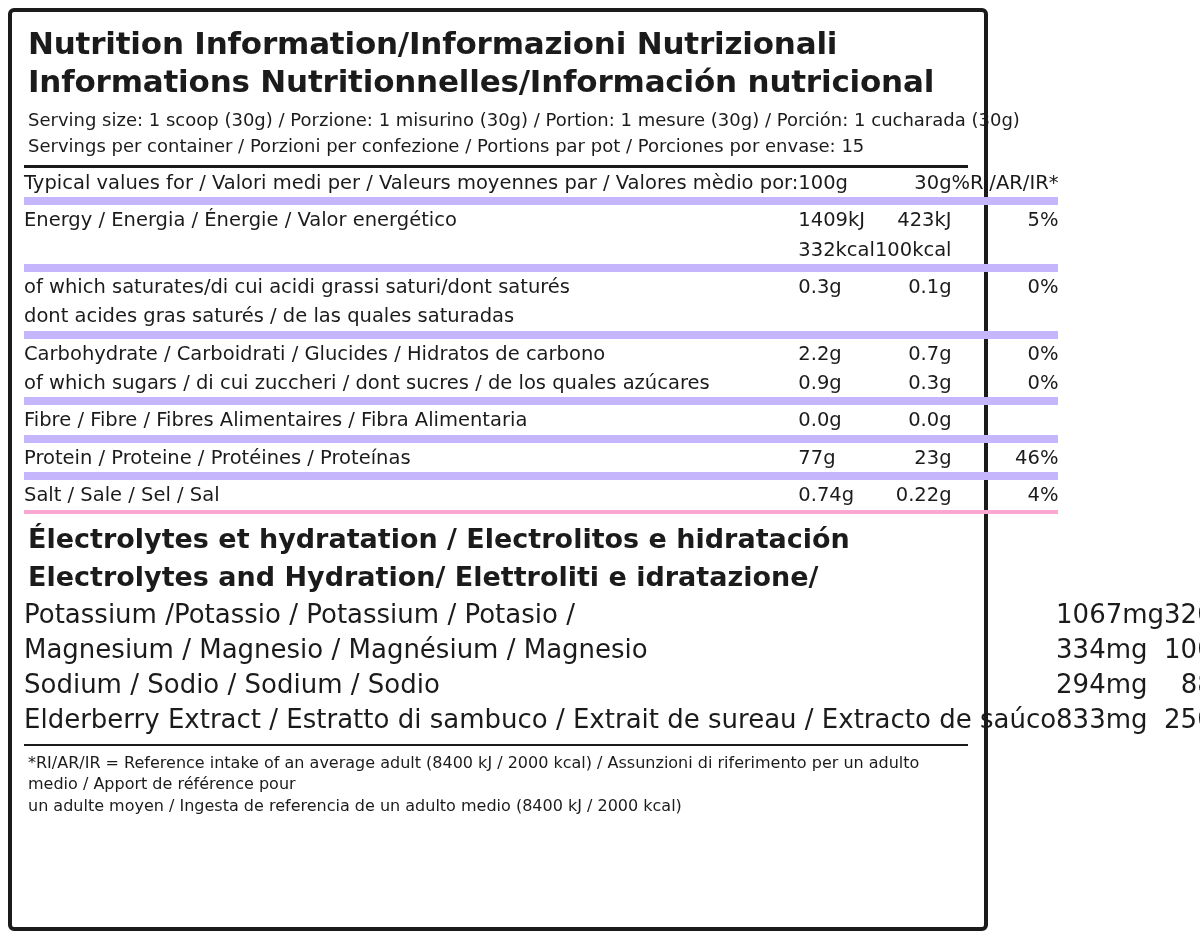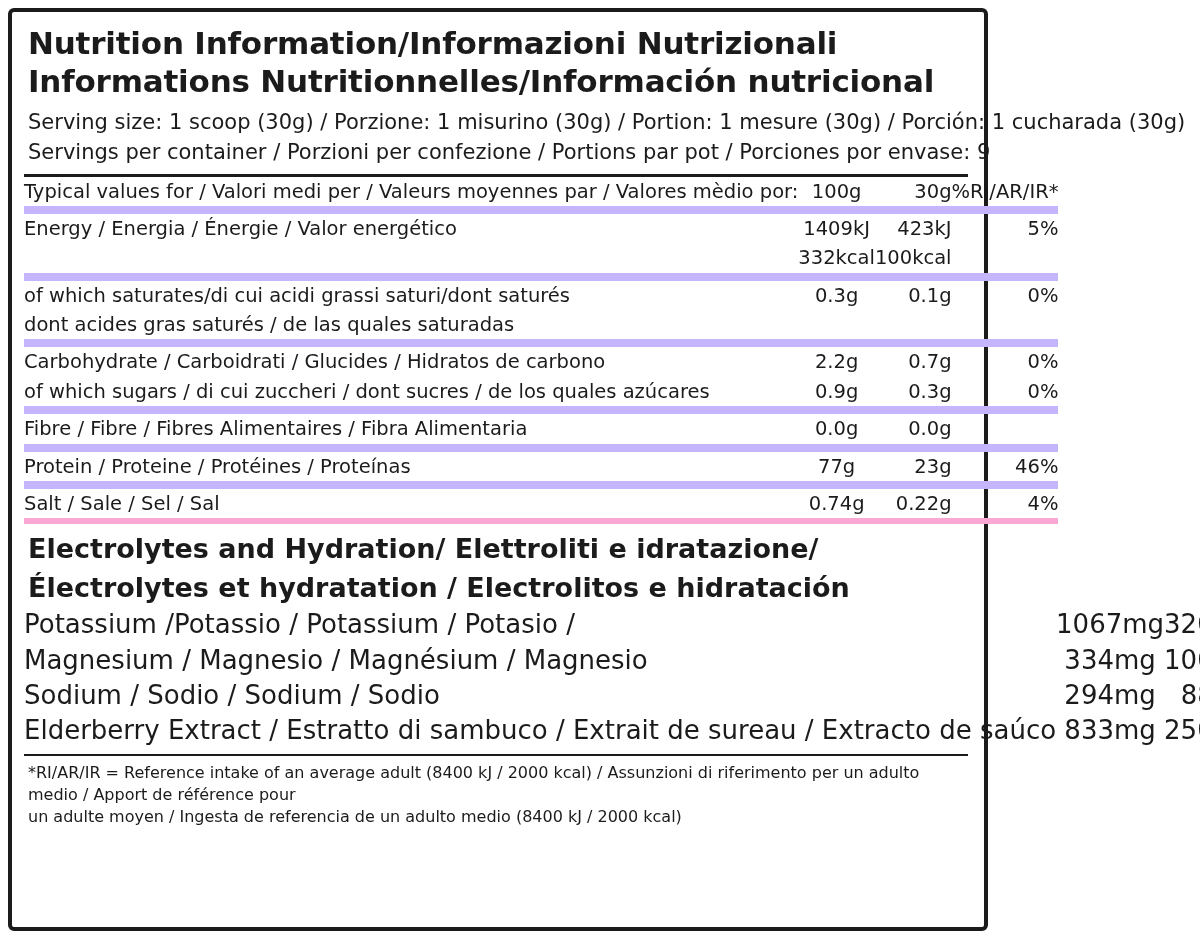--- a/index.html
+++ b/index.html
@@ -30,21 +30,21 @@
     margin: 2px 0 6px 4px;
   }
   .title-line {
     font-size: 31px;
     font-weight: bold;
     line-height: 1.24;
     letter-spacing: -0.2px;
     white-space: nowrap;
   }
   .serving-line {
-    font-size: 21px;
+    font-size: 18px;
     line-height: 1.45;
     margin-left: 4px;
     white-space: nowrap;
   }
   .rule {
     border: 0;
     border-top: 3px solid #1b1b1b;
     margin: 6px 0 0 0;
   }
   .rule.thin {
@@ -58,34 +58,34 @@
   table.nutri td {
     padding: 2px 0 2px 0;
     vertical-align: top;
     line-height: 1.3;
   }
   td.label {
     text-align: left;
     padding-left: 4px;
     white-space: nowrap;
   }
-  td.c1 { text-align: center; width: 150px; white-space: nowrap; }
+  td.c1 { text-align: left; width: 150px; white-space: nowrap; }
   td.c2 { text-align: right; width: 150px; white-space: nowrap; padding-right: 2px;}
   td.c3 { text-align: right; width: 120px; white-space: nowrap; padding-right: 4px;}
   .sub {
     padding-left: 22px;
   }
   .sub2 {
     padding-left: 26px;
   }
   .row-sep td {
     border-bottom: 8px solid #c4b5fd;
   }
   .heavy-sep td {
-    border-bottom: 6px solid #f9a8d4;
+    border-bottom: 4px solid #f9a8d4;
   }
   .electro-title {
     font-size: 27px;
     font-weight: bold;
     line-height: 1.28;
     margin: 4px 0 2px 4px;
     white-space: nowrap;
   }
   table.electro {
     width: 100%;
@@ -108,21 +108,21 @@
 <body>
 
 <div class="panel">
 
   <div class="title-block">
     <div class="title-line">Nutrition Information/Informazioni Nutrizionali</div>
     <div class="title-line">Informations Nutritionnelles/Información nutricional</div>
   </div>
 
   <div class="serving-line">Serving size: 1 scoop (30g) / Porzione: 1 misurino (30g) / Portion: 1 mesure (30g) / Porción: 1 cucharada (30g)</div>
-  <div class="serving-line">Servings per container / Porzioni per confezione / Portions par pot / Porciones por envase: 9</div>
+  <div class="serving-line">Servings per container / Porzioni per confezione / Portions par pot / Porciones por envase: 15</div>
 
   <hr class="rule">
 
   <table class="nutri">
     <tbody>
       <tr class="row-sep">
         <td class="label">Typical values for / Valori medi per / Valeurs moyennes par / Valores mèdio por:</td>
         <td class="c1">100g</td>
         <td class="c2">30g</td>
         <td class="c3">%RI/AR/IR*</td>
@@ -186,22 +186,22 @@
         <td class="c1">0.74g</td>
         <td class="c2">0.22g</td>
         <td class="c3">4%</td>
       </tr>
     </tbody>
   </table>
 
   <div class="spacer-4"></div>
 
   <div>
+    <div class="electro-title">Électrolytes et hydratation / Electrolitos e hidratación</div>
     <div class="electro-title">Electrolytes and Hydration/ Elettroliti e idratazione/</div>
-    <div class="electro-title">Électrolytes et hydratation / Electrolitos e hidratación</div>
   </div>
 
   <table class="electro">
     <tbody>
       <tr>
         <td class="label">Potassium /Potassio / Potassium / Potasio /</td>
         <td class="c1">1067mg</td>
         <td class="c2">320mg</td>
         <td class="c3">16%</td>
       </tr>

